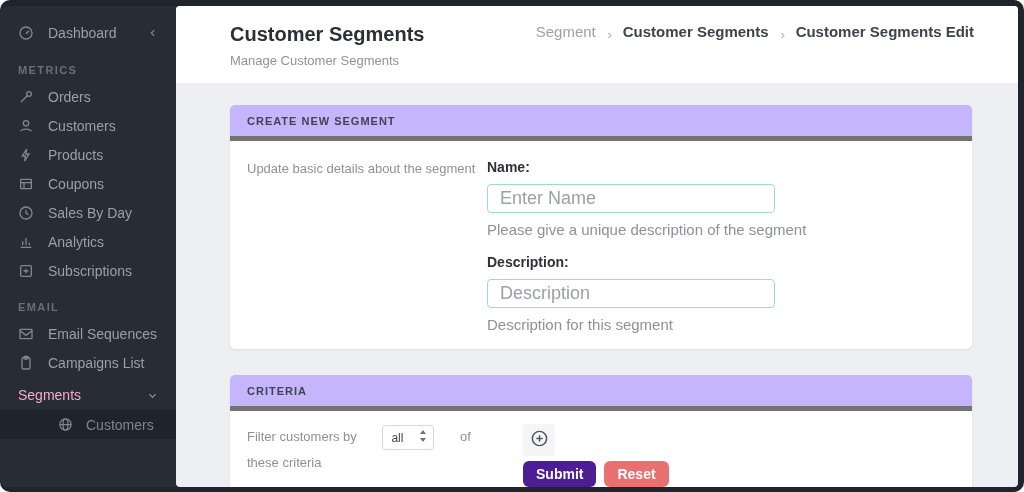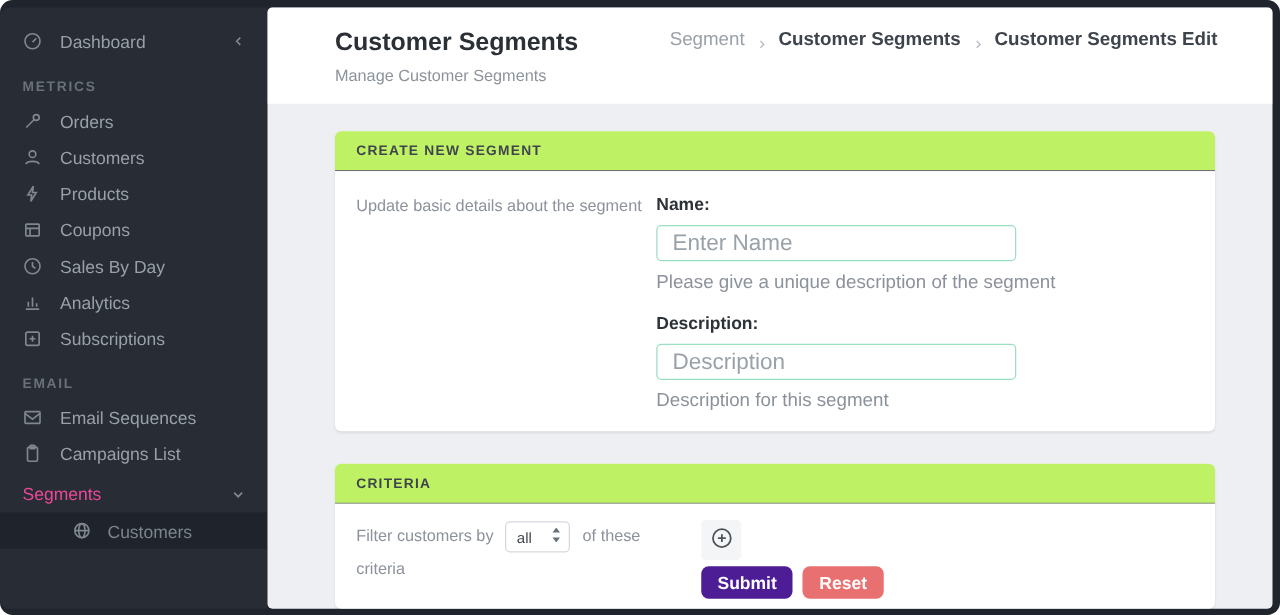--- a/index.html
+++ b/index.html
@@ -3,60 +3,60 @@
 <meta charset="utf-8">
 <style>
   html,body { margin:0; padding:0; background:#ffffff; font-family:"Liberation Sans", sans-serif; }
   .frame {
     position:relative; width:1024px; height:492px; box-sizing:border-box;
     background:#20242c; border-radius:10px; overflow:hidden;
     padding:6px 6px 5px 0; display:flex;
   }
   
   .sidebar {
-    width:214px; flex:none; background:#272c35; border-radius:8px 0 0 8px;
+    width:176px; flex:none; background:#272c35; border-radius:8px 0 0 8px;
     display:flex; flex-direction:column; font-size:14px; color:#99a0a8; overflow:hidden;
   }
   .side-row { display:flex; align-items:center; padding:0 18px; height:29px; cursor:pointer; }
   .dashboard-row { height:30px; margin-top:12px; }
   .icon { width:16px; height:16px; margin-right:14px; flex:none; display:inline-flex; align-items:center; justify-content:center; }
   .icon svg { display:block; }
   .sidebar svg { stroke:#7f8791; }
   .section-label { font-size:11px; letter-spacing:1.4px; color:#68707a; margin:16px 0 6px; padding:0 18px; font-weight:bold; }
   .chev-right { margin-left:auto; display:inline-flex; }
-  .segments-row { color:#ec4899; height:30px; margin-top:3px; }
+  .segments-row { color:#f9a8d4; height:30px; margin-top:3px; }
   .sub-item { background:#1f242c; height:29px; padding:0 18px 0 58px; color:#7d848d; display:flex; align-items:center; cursor:pointer; }
   .sub-item .icon { width:15px; height:15px; margin-right:13px; }
 
   
   .main { flex:1; min-width:0; display:flex; flex-direction:column; background:#edeff2; border-radius:4px; overflow:hidden; }
   .page-header { background:#ffffff; padding:17px 44px 15px 54px; display:flex; justify-content:space-between; align-items:flex-start; }
   .title { font-size:20px; font-weight:bold; color:#2b3036; }
   .subtitle { font-size:13px; color:#8d939b; margin-top:7px; }
   .breadcrumb { display:flex; align-items:flex-end; gap:9px; font-size:15px; }
   .crumb-muted { color:#9aa1a9; cursor:pointer; }
   .crumb-strong { color:#3e444c; font-weight:bold; cursor:pointer; }
   .crumb-sep { display:inline-flex; }
 
   .content { flex:1; padding:22px 46px 0 54px; }
   .card { background:#ffffff; border-radius:5px; box-shadow:0 1px 2px rgba(31,45,61,0.10); }
-  .card-header { background:#bef264; padding:10px 17px 9px; font-size:11px; font-weight:bold; letter-spacing:1px; color:#40454d; border-bottom:1px solid #737373; border-radius:5px 5px 0 0; }
+  .card-header { background:#c4b5fd; padding:10px 17px 9px; font-size:11px; font-weight:bold; letter-spacing:1px; color:#40454d; border-bottom:5px solid #737373; border-radius:5px 5px 0 0; }
   .card-body { display:flex; padding:18px 17px 16px; }
   .side-note { width:240px; flex:none; font-size:13px; color:#8c929b; padding-top:2px; }
   .fields { flex:1; }
   .field-label { font-size:14px; font-weight:bold; color:#2d3239; }
   .text-input { display:block; width:288px; height:29px; box-sizing:border-box; margin-top:9px; border:1px solid #9cdfc0; border-radius:4px; padding:0 12px; font-size:18px; color:#495057; outline:none; background:#fff; font-family:"Liberation Sans", sans-serif; }
   .text-input::placeholder { color:#99a1a9; }
   .helper { font-size:15px; color:#8c929b; margin-top:8px; }
   .field-gap { margin-top:16px; }
 
   .criteria-card { margin-top:26px; }
   .criteria-body { display:flex; padding:13px 17px 8px;gap:36px; }
   .criteria-left { width:240px; flex:none; font-size:13px; color:#8c929b; line-height:26px; }
-  .fake-select { display:inline-flex; align-items:center; justify-content:space-between; width:52px; height:25px; box-sizing:border-box; border:1px solid #d5d9df; border-radius:4px; background:#fff; padding:0 6px 0 8px; font-size:12px; color:#41464e; vertical-align:middle; margin:0 6px; cursor:pointer; }
+  .fake-select { display:inline-flex; align-items:center; justify-content:space-between; width:52px; height:25px; box-sizing:border-box; border:1px solid #d5d9df; border-radius:4px; background:#fff; padding:0 6px 0 8px; font-size:12px; color:#41464e; vertical-align:middle; margin:0 22px; cursor:pointer; }
   .criteria-right { flex:1; }
   .add-criteria-button { width:32px; height:32px; background:#f4f5f6; border:none; border-radius:4px; display:flex; align-items:center; justify-content:center; cursor:pointer; padding:0; }
   .button-row { margin-top:5px; display:flex; gap:8px; }
   .btn { border:none; border-radius:6px; color:#ffffff; font-weight:bold; font-size:14px; padding:4px 13px; height:26px; cursor:pointer; font-family:"Liberation Sans", sans-serif; }
   .btn-submit { background:#4c1d95; }
   .btn-reset { background:#e97070; }
 </style>
 </head>
 <body>
 

